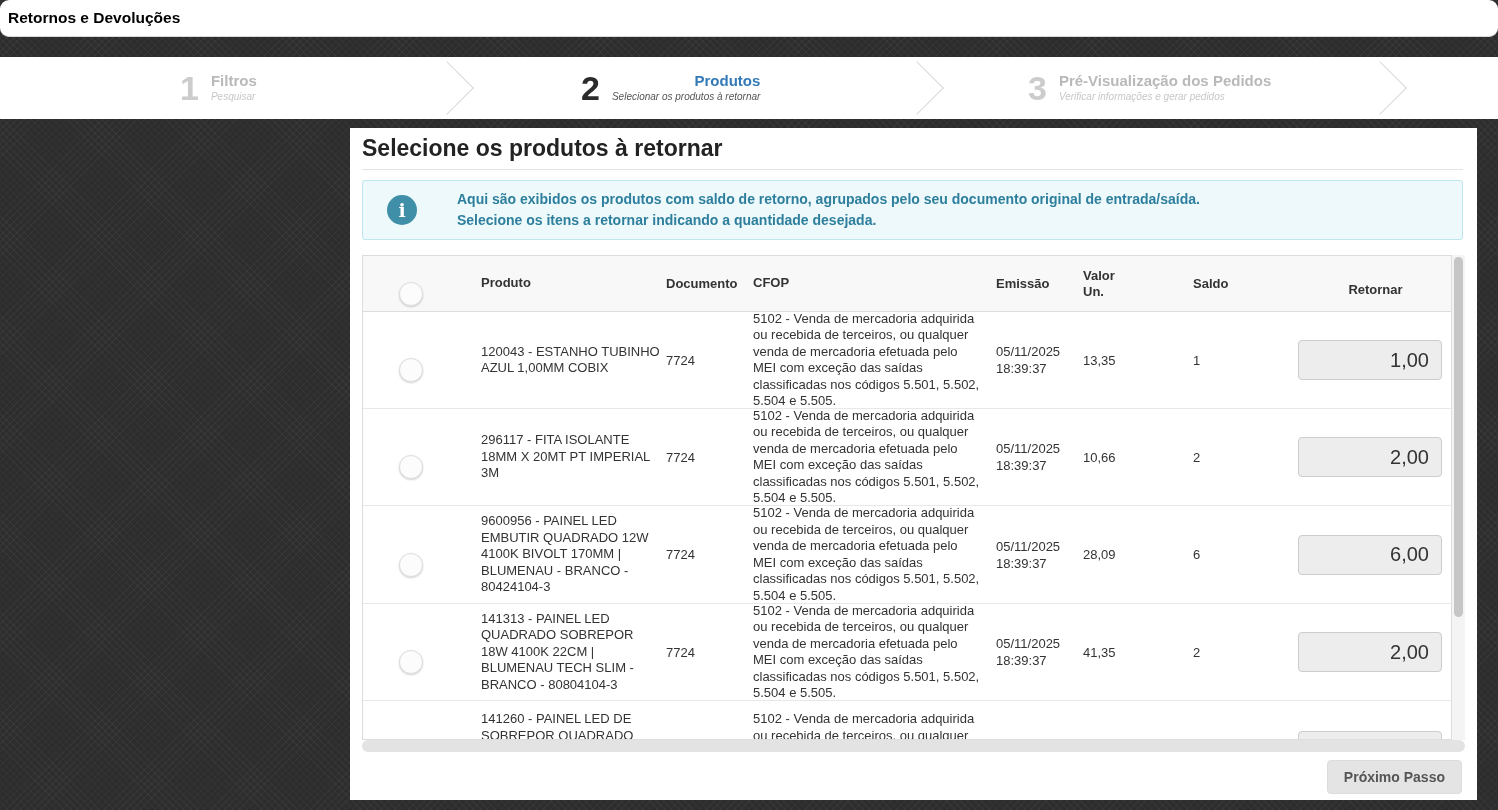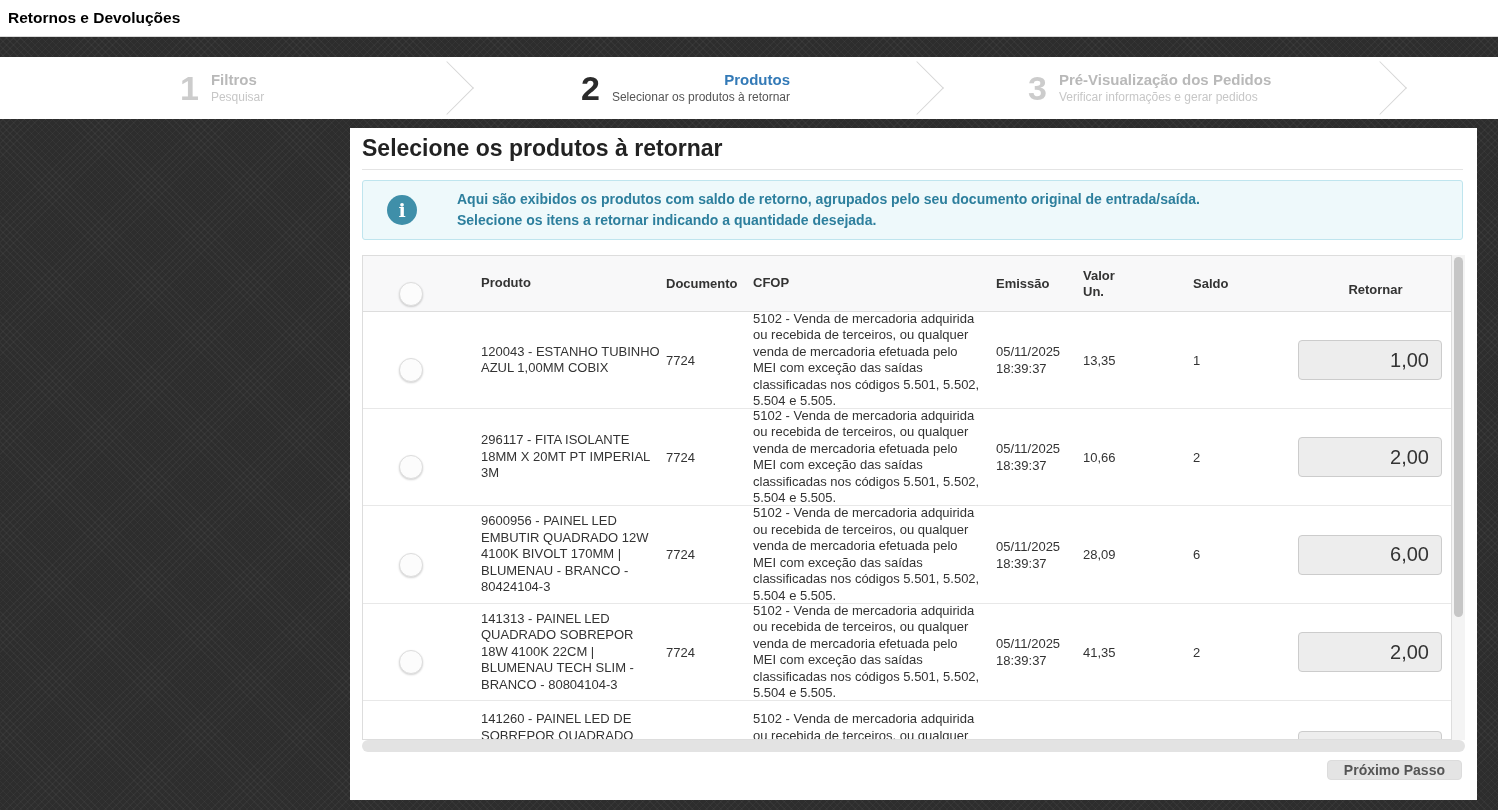--- a/index.html
+++ b/index.html
@@ -11,37 +11,38 @@
       repeating-linear-gradient(45deg, rgba(255,255,255,0.035) 0 1px, transparent 1px 5px),
       repeating-linear-gradient(-45deg, rgba(255,255,255,0.03) 0 1px, transparent 1px 5px);
     position:relative;
   }
 
   
   .topbar {
     position:absolute; left:0; top:0; width:1498px; height:37px;
     background:#fff; display:flex; align-items:center; padding-left:8px;
     border-bottom:1px solid #d9d9d9;
+    border-radius:9px;
   }
   .topbar h1 { font-size:15.5px; font-weight:bold; color:#000; }
 
   
   .stepper {
     position:absolute; left:0; top:57px; width:1498px; height:62px; background:#fff;
   }
   .chev {
     position:absolute; top:50%; width:38px; height:38px;
     border-top:1px solid #d6d6d6; border-right:1px solid #d6d6d6;
     transform:translate(-50%,-50%) rotate(45deg);
   }
   .step { position:absolute; top:0; height:62px; display:flex; align-items:center; gap:12px; }
   .step .num { font-size:34px; font-weight:bold; color:#ccc; line-height:1; }
   .step .txt { display:flex; flex-direction:column; line-height:1.25; }
   .step .lbl { font-size:15px; font-weight:bold; color:#b9b9b9; }
-  .step .sub { font-size:12px; color:#c7c7c7; }
+  .step .sub { font-size:10px; color:#c7c7c7;font-style:italic; }
   .step.active .num { color:#2b2b2b; }
   .step.active .lbl { color:var(--accent,#337ab7);text-align:right; }
   .step.active .sub { color:#555; }
 
   
   .panel {
     position:absolute; left:350px; top:128px; width:1127px; height:672px;
     background:#fff;
   }
   .panel-title {
@@ -105,21 +106,21 @@
   .clipped .ret-input { margin-top:20px; }
 
   
   .vscroll { position:absolute; left:1090px; top:0; width:13px; height:485px; background:#f4f4f4; }
   .vscroll .vthumb { position:absolute; left:2px; top:2px; width:9px; height:360px;
     background:#c6c6c6; border-radius:5px; }
   .hscroll { position:absolute; left:12px; top:612px; width:1103px; height:12px;
     background:#e3e3e3; border-radius:6px; }
 
   .next-btn {
-    position:absolute; right:15px; top:632px; height:20px; padding:0 16px;
+    position:absolute; right:15px; top:632px; height:34px; padding:0 16px;
     background:#e4e4e4; border:1px solid #dcdcdc; border-radius:4px;
     color:#555; font-size:14px; font-weight:bold; cursor:pointer;
     font-family:"Liberation Sans", sans-serif;
   }
 </style>
 </head>
 <body>
 
 <div class="topbar">
   <h1>Retornos e Devoluções</h1>

